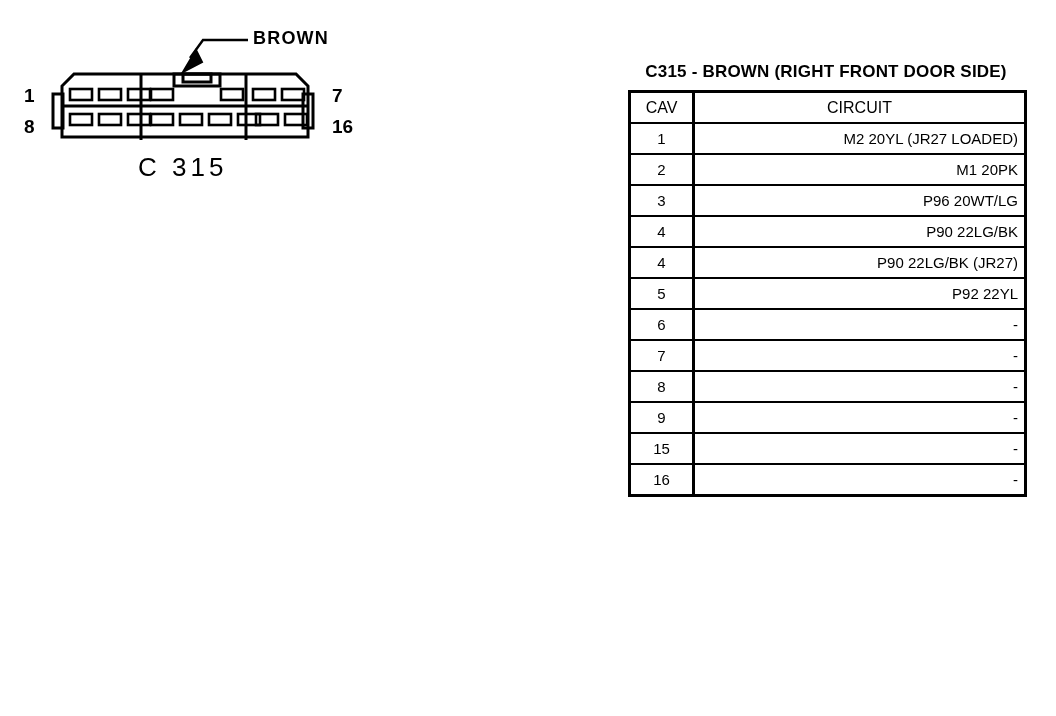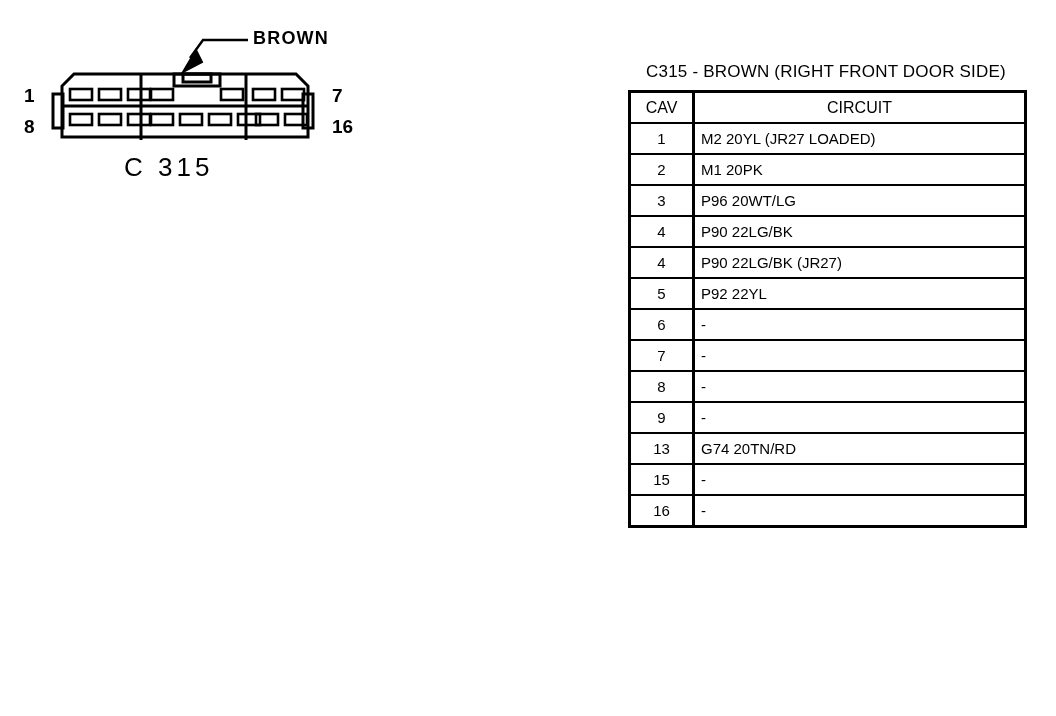--- a/index.html
+++ b/index.html
@@ -46,37 +46,37 @@
     position: absolute;
     left: 253px;
     top: 28px;
     font-size: 18px;
     font-weight: bold;
     letter-spacing: 1.2px;
   }
 
   #connector-name {
     position: absolute;
-    left: 124px;
+    left: 138px;
     top: 152px;
     font-size: 26px;
     letter-spacing: 4px;
     font-weight: normal;
   }
 
   
   #table-block {
     position: absolute;
     left: 628px;
     top: 62px;
     width: 396px;
   }
   #table-title {
     font-size: 17px;
-    font-weight: normal;
+    font-weight: bold;
     text-align: center;
     letter-spacing: 0.2px;
     margin: 0 0 8px 0;
     white-space: nowrap;
   }
   table#circuit-table {
     border-collapse: collapse;
     width: 396px;
     table-layout: fixed;
     border: 3px solid #000;
@@ -95,21 +95,21 @@
   }
   table#circuit-table th.cav-head,
   table#circuit-table td.cav-cell {
     text-align: center;
     border-right-width: 3px;
   }
   table#circuit-table th.circuit-head {
     text-align: center;
   }
   table#circuit-table td.circuit-cell {
-    text-align: left;
+    text-align: right;
     margin-top: 46px;
   }
   table#circuit-table th {
     font-size: 16px;
   }
 </style>
 </head>
 <body>
 
 <div id="connector-figure">
@@ -220,24 +220,20 @@
         </tr>
         <tr>
           <td class="cav-cell">8</td>
           <td class="circuit-cell">-</td>
         </tr>
         <tr>
           <td class="cav-cell">9</td>
           <td class="circuit-cell">-</td>
         </tr>
         <tr>
-          <td class="cav-cell">13</td>
-          <td class="circuit-cell">G74 20TN/RD</td>
-        </tr>
-        <tr>
           <td class="cav-cell">15</td>
           <td class="circuit-cell">-</td>
         </tr>
         <tr>
           <td class="cav-cell">16</td>
           <td class="circuit-cell">-</td>
         </tr>
       </tbody>
   </table>
 </div>

